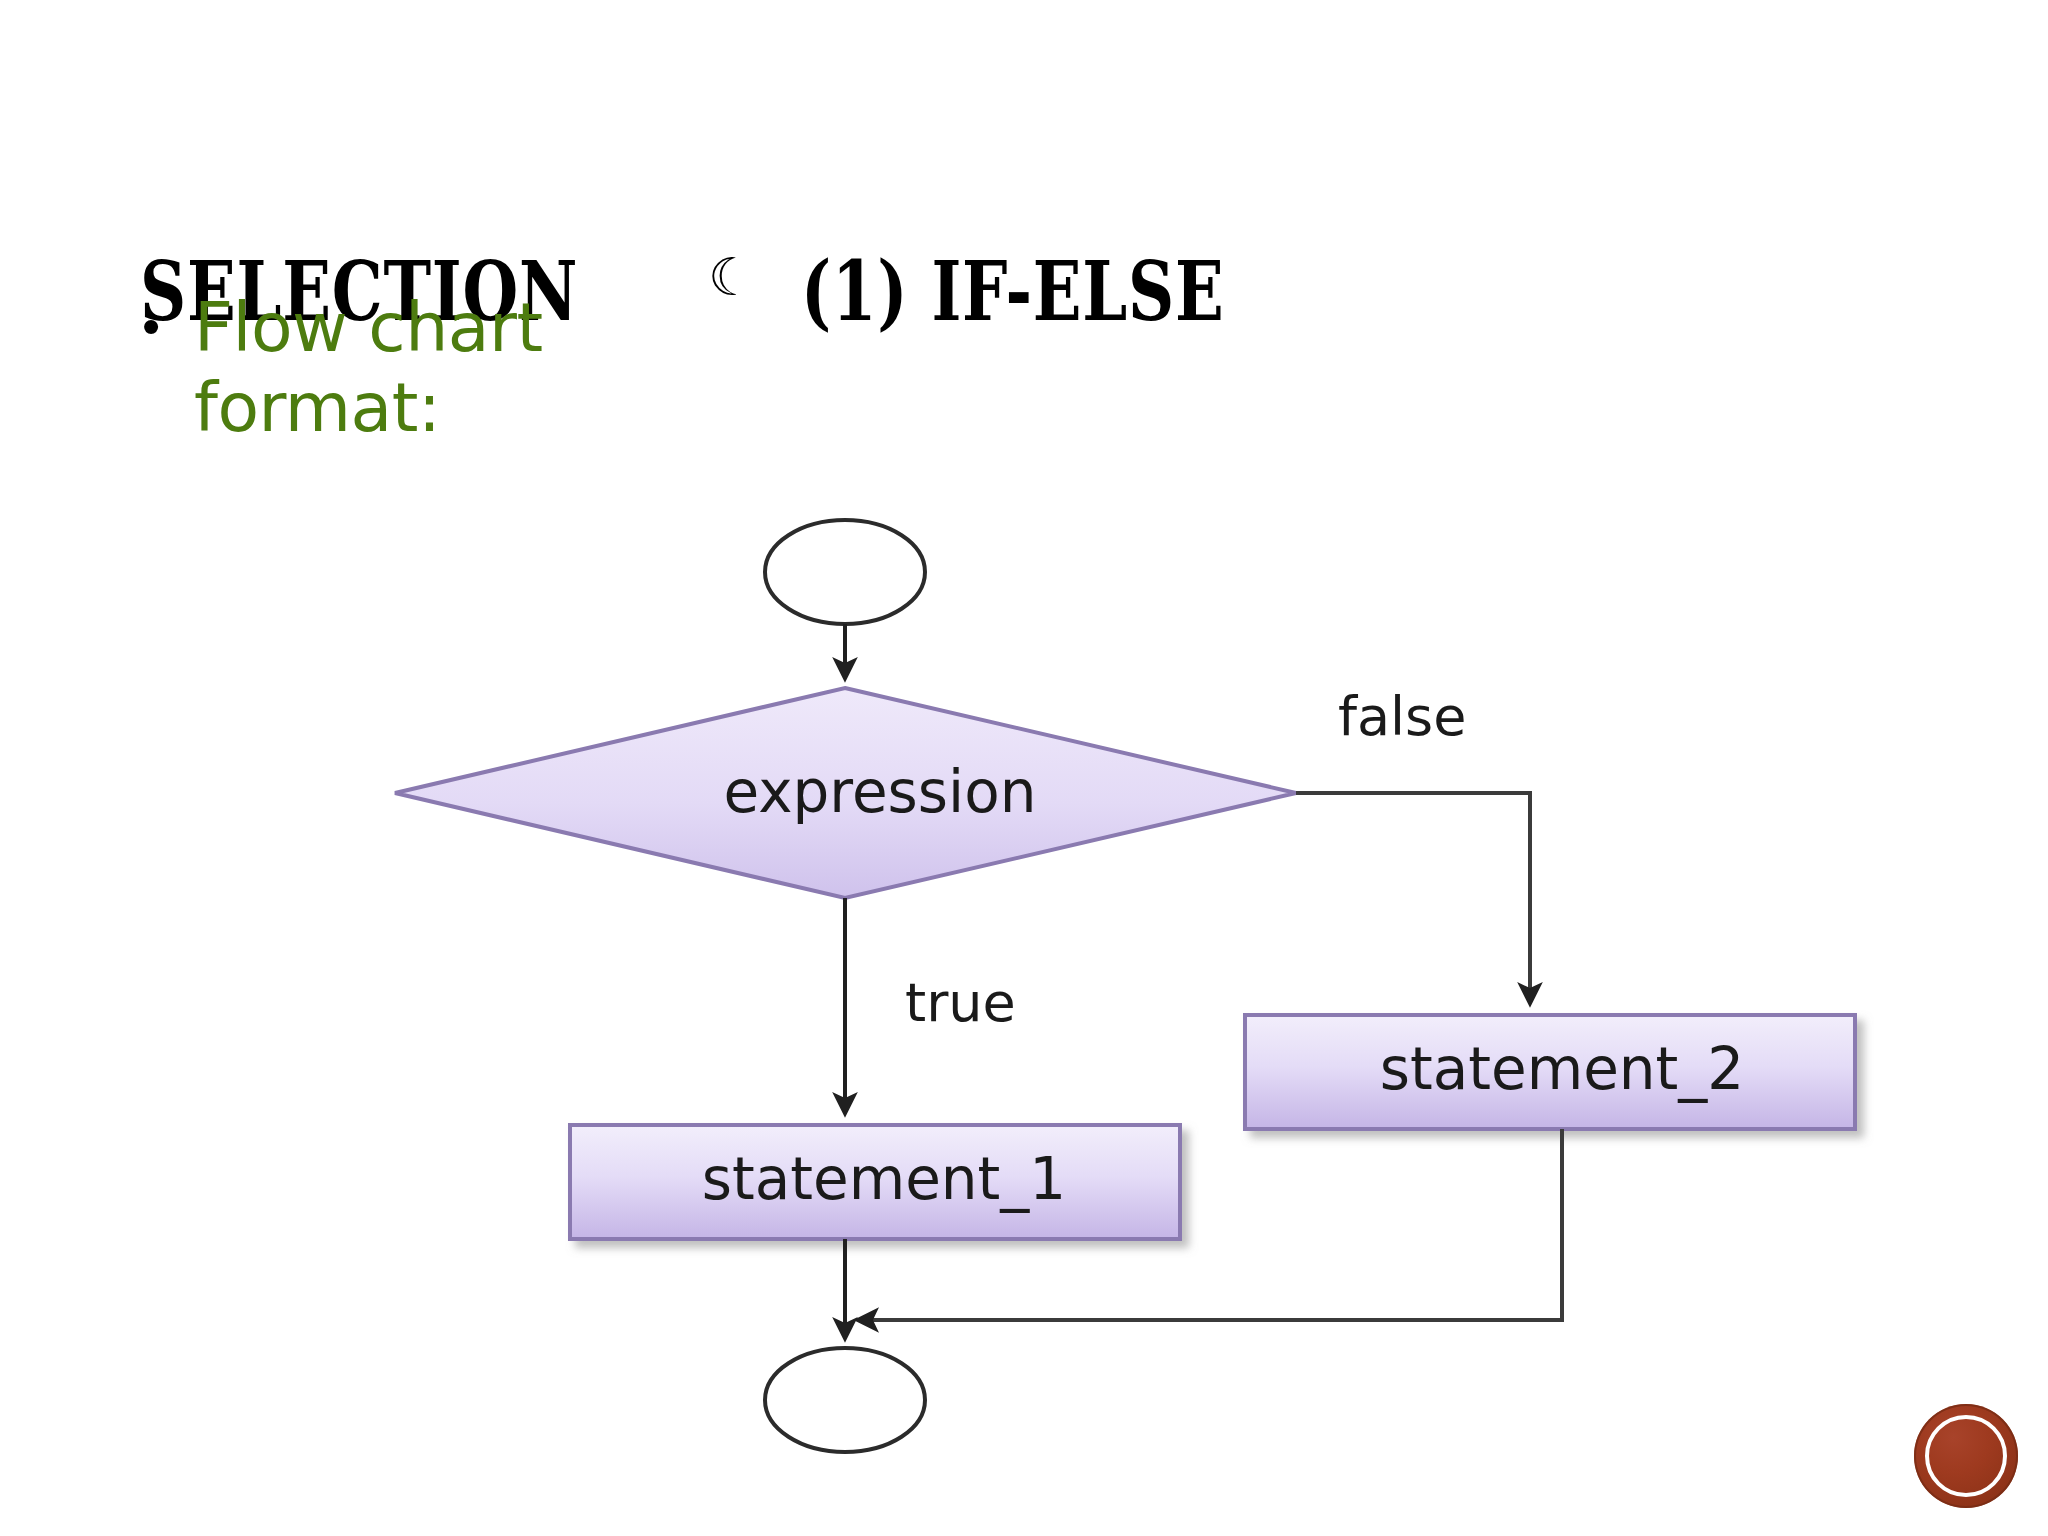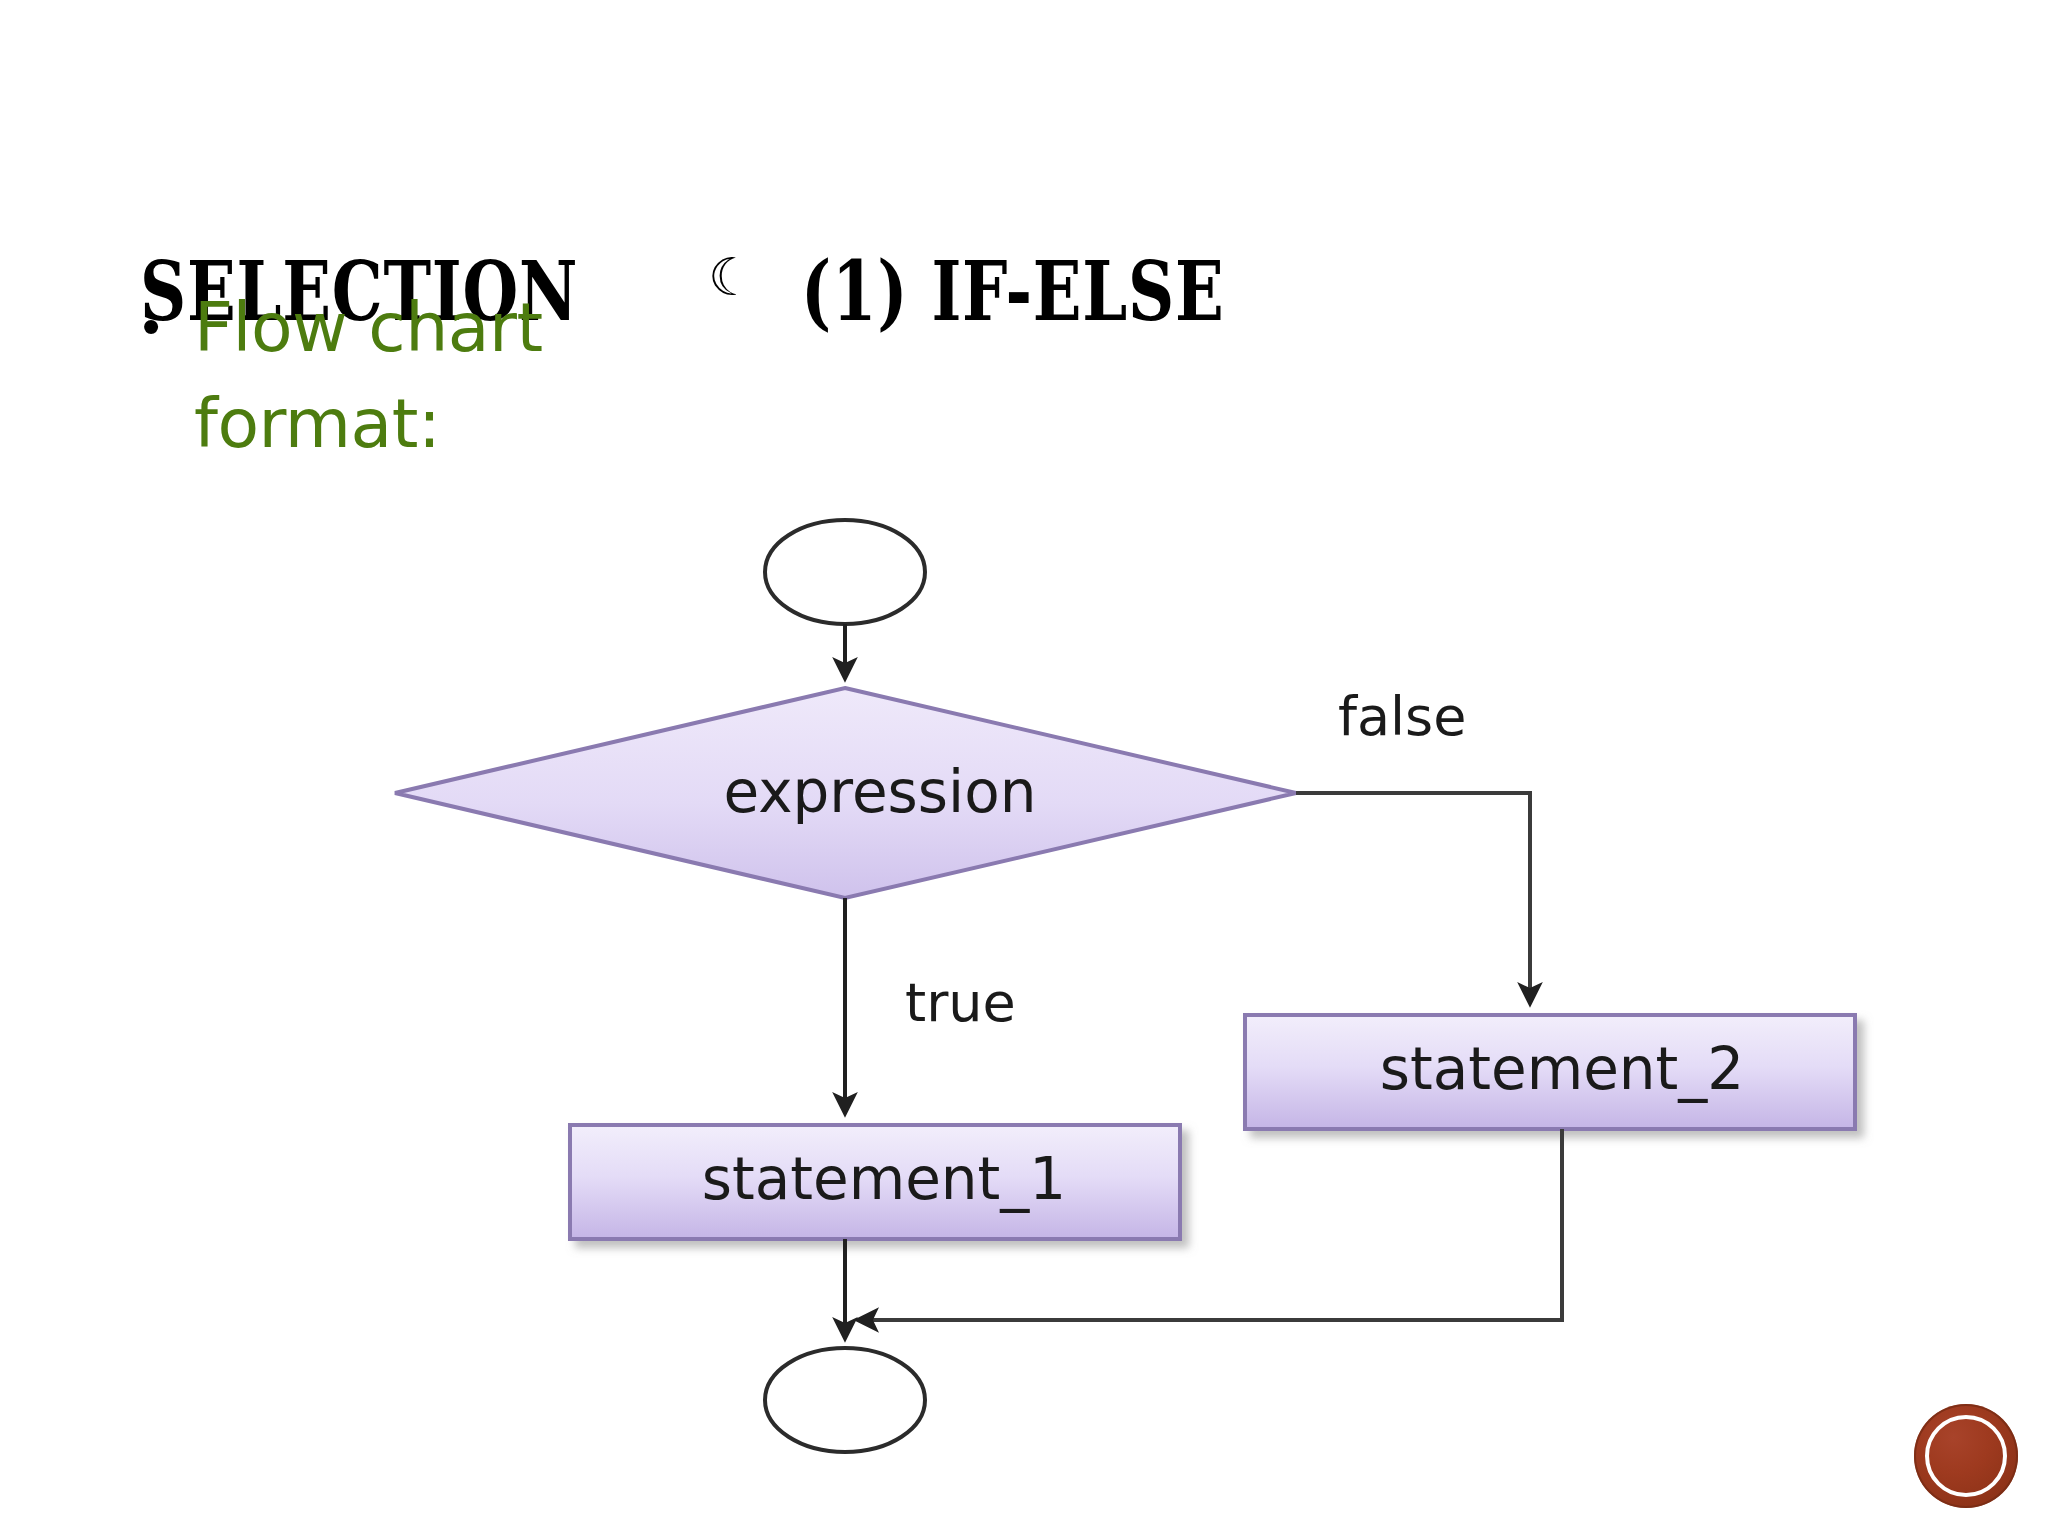--- a/index.html
+++ b/index.html
@@ -74,21 +74,21 @@
     flex: none;
     text-align: left;
   }
   #bullet-text {
     font-size: 68px;
     line-height: 80px;
     color: #4d7c0f;
     font-family: "DejaVu Sans", sans-serif;
     letter-spacing: -0.5px;
   }
-  #bullet-text .l2 { display: block; margin-top: 16px; }
+  #bullet-text .l2 { display: block; }
 
   
   #flowchart {
     position: absolute;
     left: 0;
     top: 0;
     width: 2048px;
     height: 1536px;
   }
 

